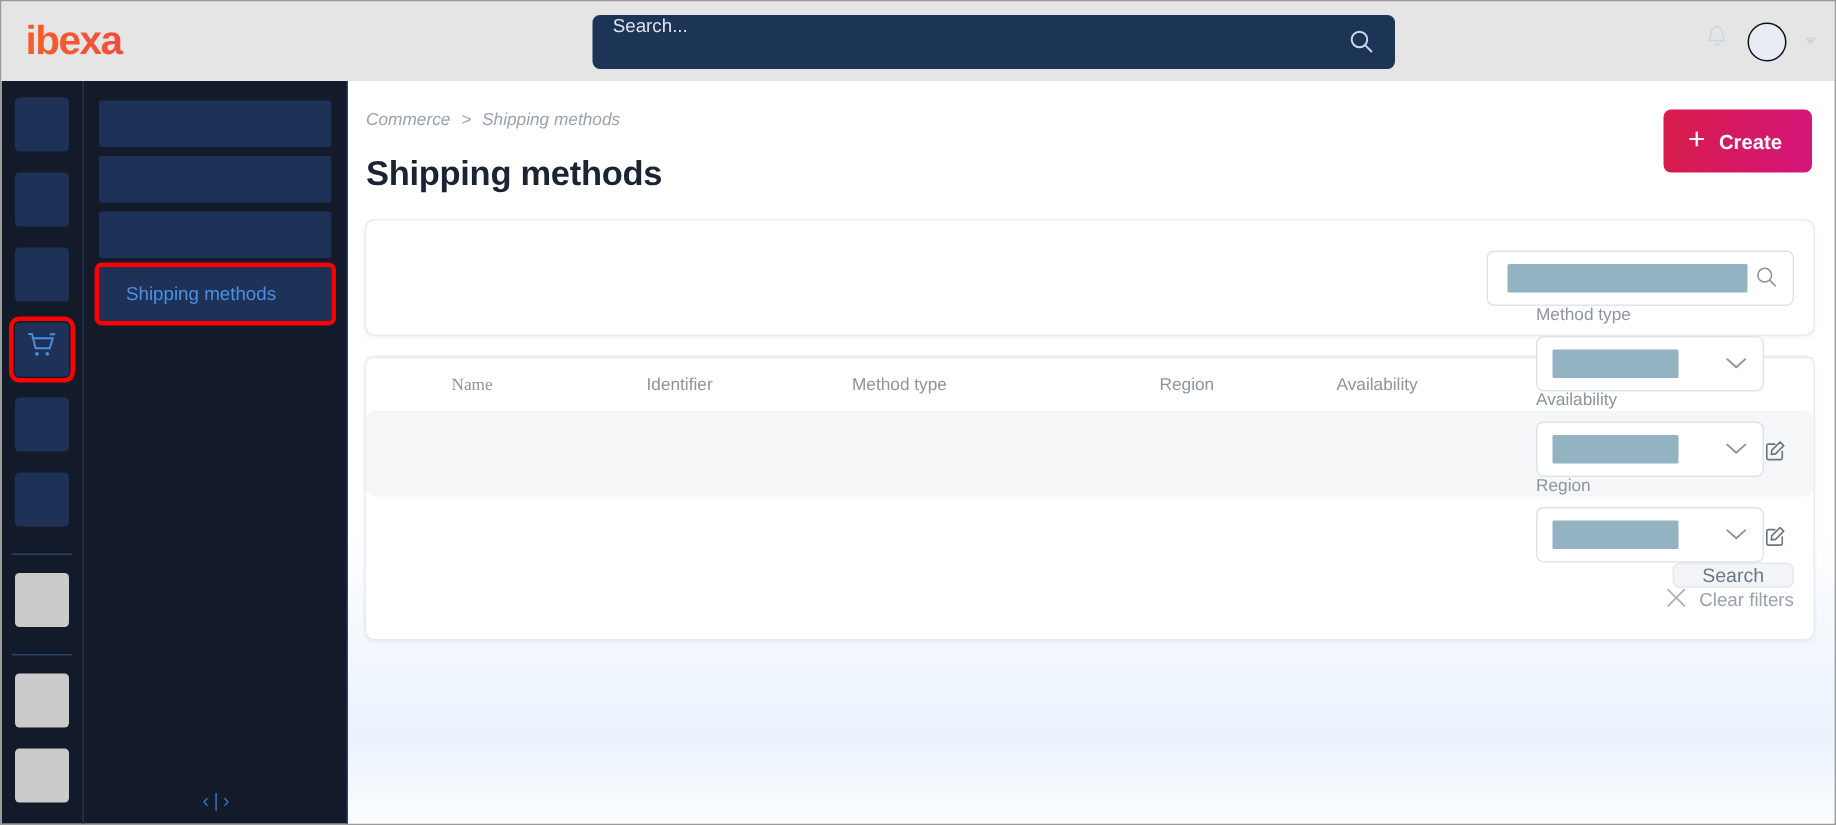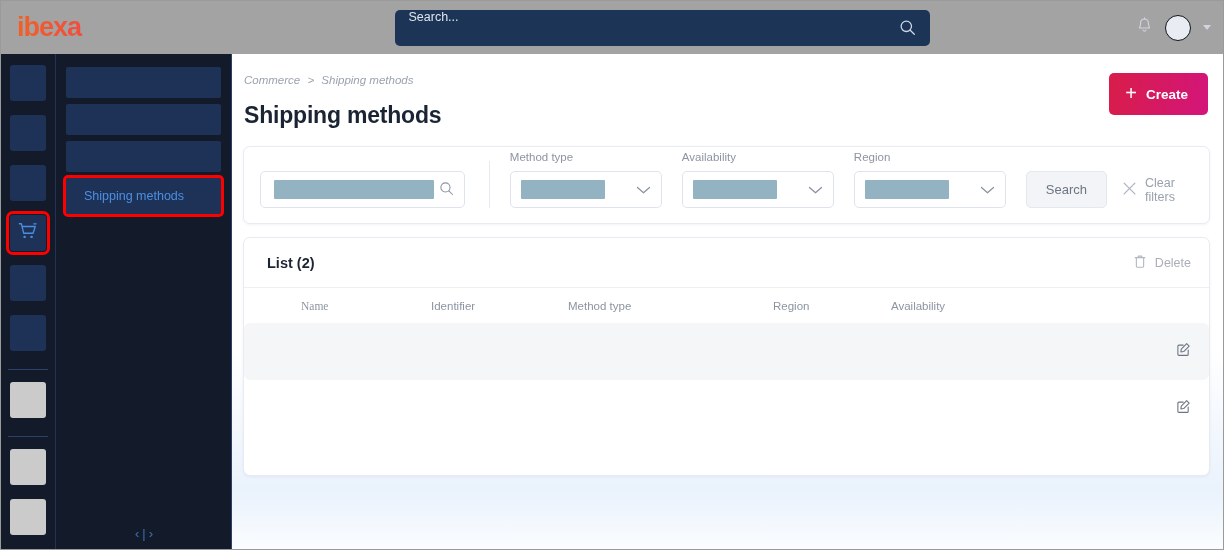--- a/index.html
+++ b/index.html
@@ -16,21 +16,21 @@
     position: relative;
     border: 1px solid #9a9a9a;
   }
 
   
   .topbar {
     position: absolute;
     top: 0; left: 0;
     width: 1222px;
     height: 53px;
-    background: #a3a3a3;
+    background: #e5e5e5;
     display: flex;
     align-items: center;
   }
 
   .logo {
     width: 230px;
     padding-left: 16px;
     font-size: 27px;
     font-weight: 700;
     letter-spacing: -1px;
@@ -235,20 +235,21 @@
     margin-top: -2px;
   }
 
   
   .card {
     margin: 17px 13px 0 11px;
     background: #fff;
     border: 1px solid #e8ecf2;
     border-radius: 7px;
     box-shadow: 0 1px 3px rgba(30,50,90,0.06);
+    flex-direction: column;
   }
 
   .filter-card {
     height: 78px;
     display: flex;
     align-items: flex-end;
     padding: 0 13px 15px 16px;
     gap: 0;
   }
 
@@ -541,33 +542,20 @@
           <line x1="1.2" y1="1.2" x2="12.8" y2="12.8" stroke="#aeb4bf" stroke-width="1.4" stroke-linecap="round"></line>
           <line x1="12.8" y1="1.2" x2="1.2" y2="12.8" stroke="#aeb4bf" stroke-width="1.4" stroke-linecap="round"></line>
         </svg>
       </span>
       <span>Clear filters</span>
     </div>
   </div>
 
   <div class="card list-card">
 
-    <div class="list-head">
-      <span class="list-title">List (2)</span>
-      <span class="delete-act">
-        <span>
-          <svg width="14" height="15" viewBox="0 0 15 16" fill="none">
-            <path d="M2.4 3.9h10.2" stroke="#b3b8c1" stroke-width="1.2" stroke-linecap="round"></path>
-            <path d="M5.6 3.6V2.3h3.8v1.3" stroke="#b3b8c1" stroke-width="1.2" stroke-linejoin="round"></path>
-            <path d="M3.6 3.9v9.3c0 .6.4 1 .9 1h6c.5 0 .9-.4.9-1V3.9" stroke="#b3b8c1" stroke-width="1.2" stroke-linejoin="round"></path>
-          </svg>
-        </span>
-        <span>Delete</span>
-      </span>
-    </div>
 
     <div class="thead">
       <span class="c-cb"><span class="cb"></span></span>
       <span class="c-name">Name</span>
       <span class="c-ident">Identifier</span>
       <span class="c-mtype">Method type</span>
       <span class="c-reg">Region</span>
       <span class="c-avail">Availability</span>
       <span class="c-edit"></span>
     </div>

